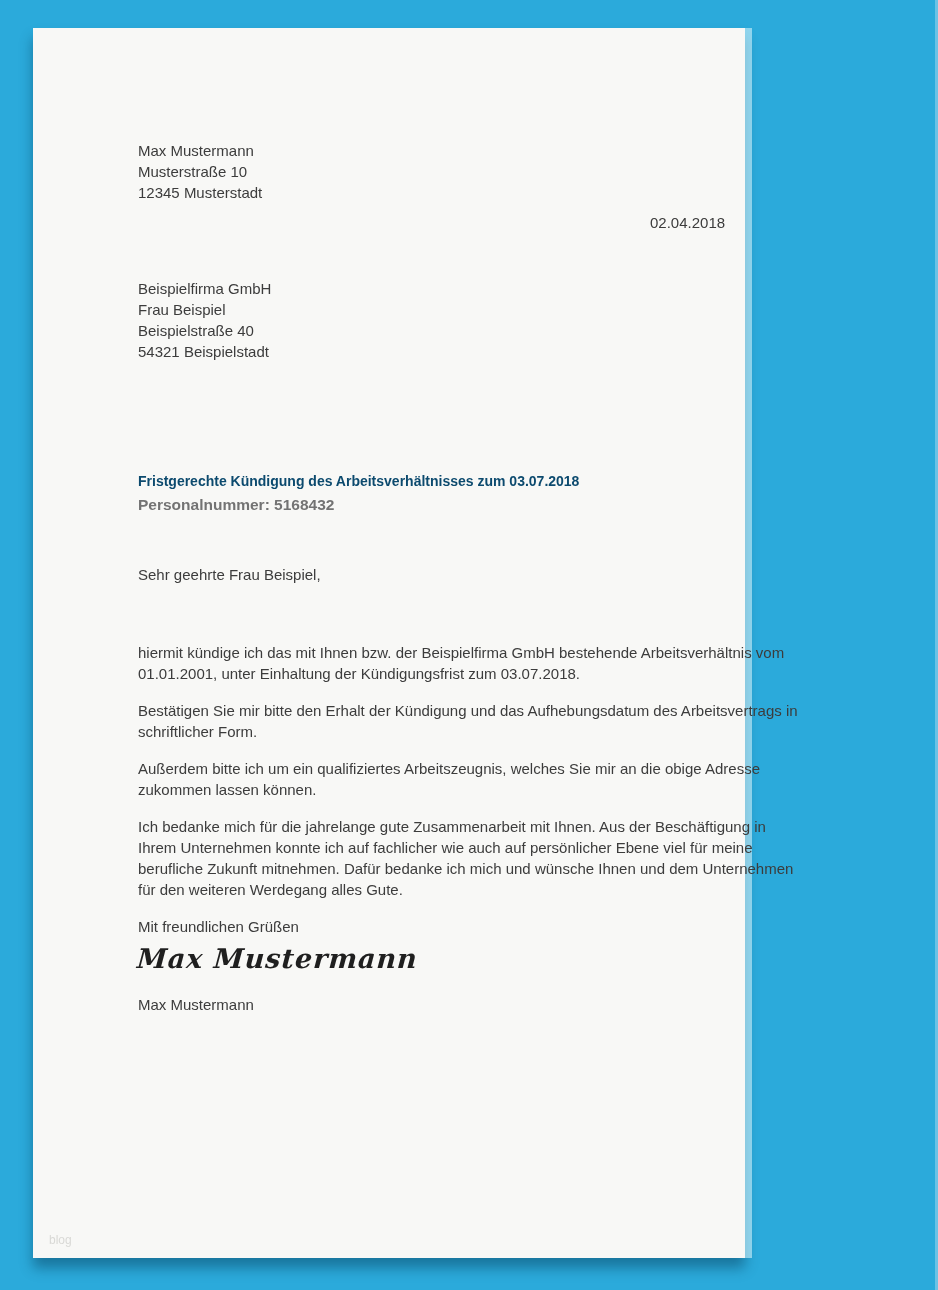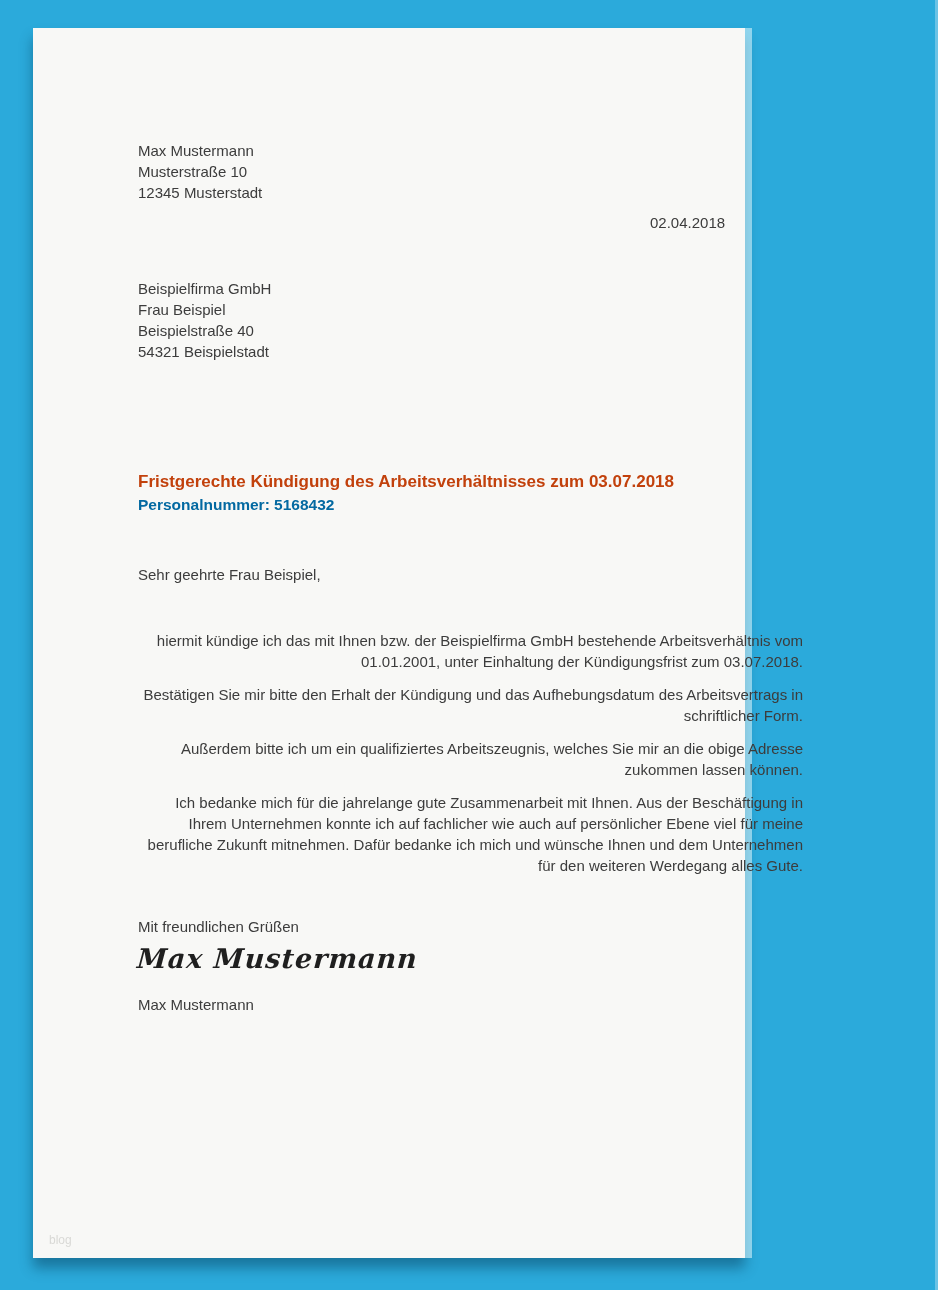--- a/index.html
+++ b/index.html
@@ -36,36 +36,35 @@
   .addr-line, .body-text {
     font-size: 15px;
     line-height: 21px;
     color: #3c3c3c;
   }
   .sender-block   { top: 112px; left: 105px; }
   .date-line      { top: 184px; left: 617px; font-size: 15px; line-height: 21px; }
   .recipient-block{ top: 250px; left: 105px; }
   .subject-block  { top: 441px; left: 105px; width: 680px; }
   .subject-line {
-    font-size: 17px;
+    font-size: 14px;
     font-weight: bold;
     line-height: 25px;
-    color: #c2410c;
+    color: #0c4a6e;
   }
   .personnel-line {
     font-size: 15.5px;
     font-weight: bold;
     line-height: 22px;
-    color: #0369a1;
+    color: #737373;
   }
   .salutation     { top: 536px; left: 105px; }
   .body-block     { top: 598px; left: 105px; width: 665px; }
   .body-block p {
-    margin: 4px 0 12px 0;
-    text-align: right;
+    margin: 16px 0 12px 0;
   }
   .closing        { top: 888px; left: 105px; }
   .signature-script {
     top: 915px; left: 103px;
     font-family: "DejaVu Serif", serif;
     font-style: italic;
     font-weight: bold;
     font-size: 27px;
     letter-spacing: 1px;
     color: #1f1f1f;

